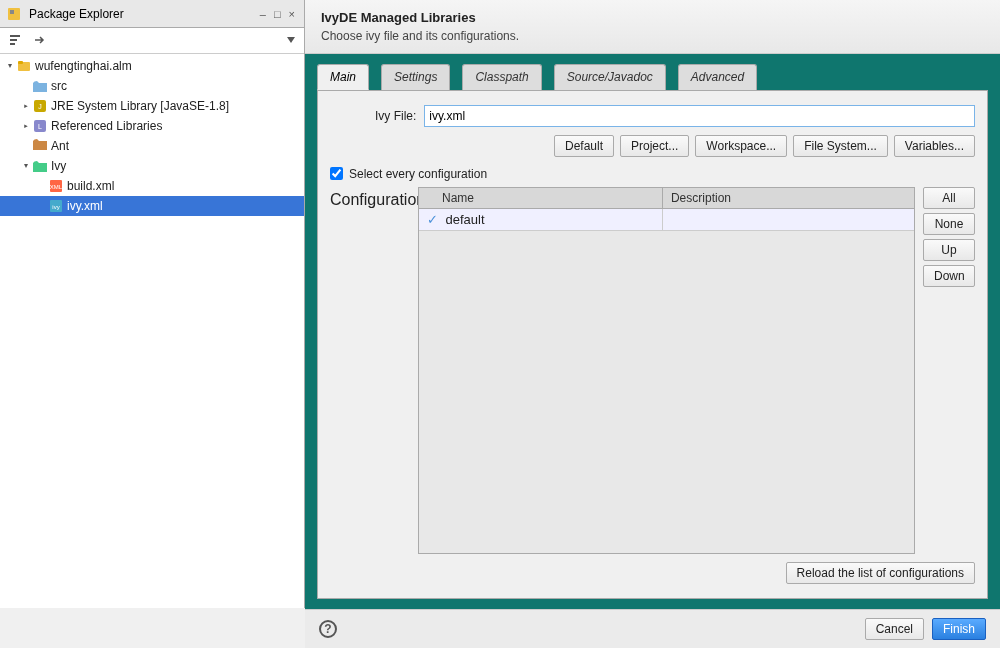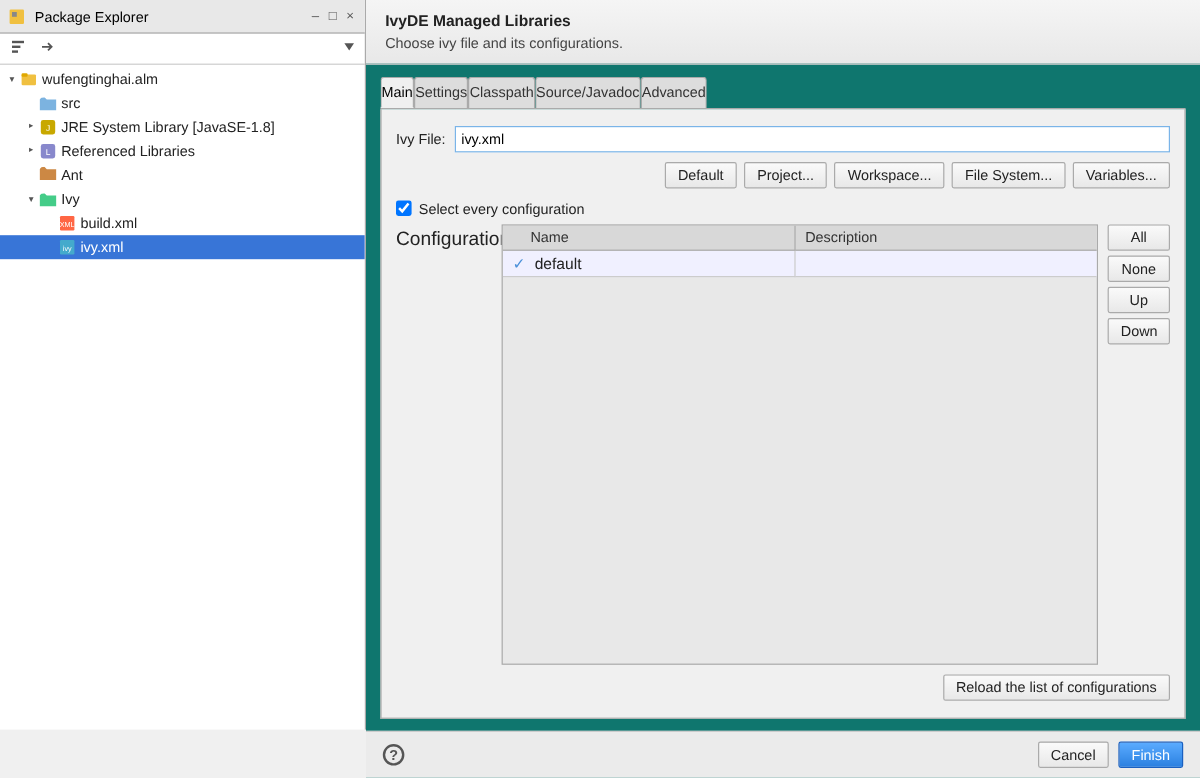--- a/index.html
+++ b/index.html
@@ -136,29 +136,30 @@
       flex-direction: column;
     }
 
     
     .tabs {
       display: flex;
       border-bottom: 1px solid #aaa;
       margin-bottom: 0;
     }
     .tab {
-      padding: 5px 0;
+      padding: 5px 12px;
       cursor: pointer;
       border: 1px solid #aaa;
       border-bottom: none;
       background: #ddd;
       font-size: 12px;
       color: #333;
-      margin-right: 0;
+      margin-right: 12px;
       border-radius: 3px 3px 0 0;
+      font-style: italic;
     }
     .tab.active {
       background: #f0f0f0;
       border-bottom: 1px solid #f0f0f0;
       color: #000;
       font-weight: normal;
     }
 
     
     .tab-content {
@@ -175,20 +176,21 @@
     .ivy-file-row {
       display: flex;
       align-items: center;
       margin-bottom: 8px;
       gap: 8px;
     }
     .ivy-file-label {
       font-size: 12px;
       color: #222;
       white-space: nowrap;
+      margin-left: 45px;
     }
     .ivy-file-input {
       flex: 1;
       height: 22px;
       border: 1px solid #7ab4e8;
       padding: 2px 4px;
       font-size: 12px;
       background: white;
       outline: none;
     }

